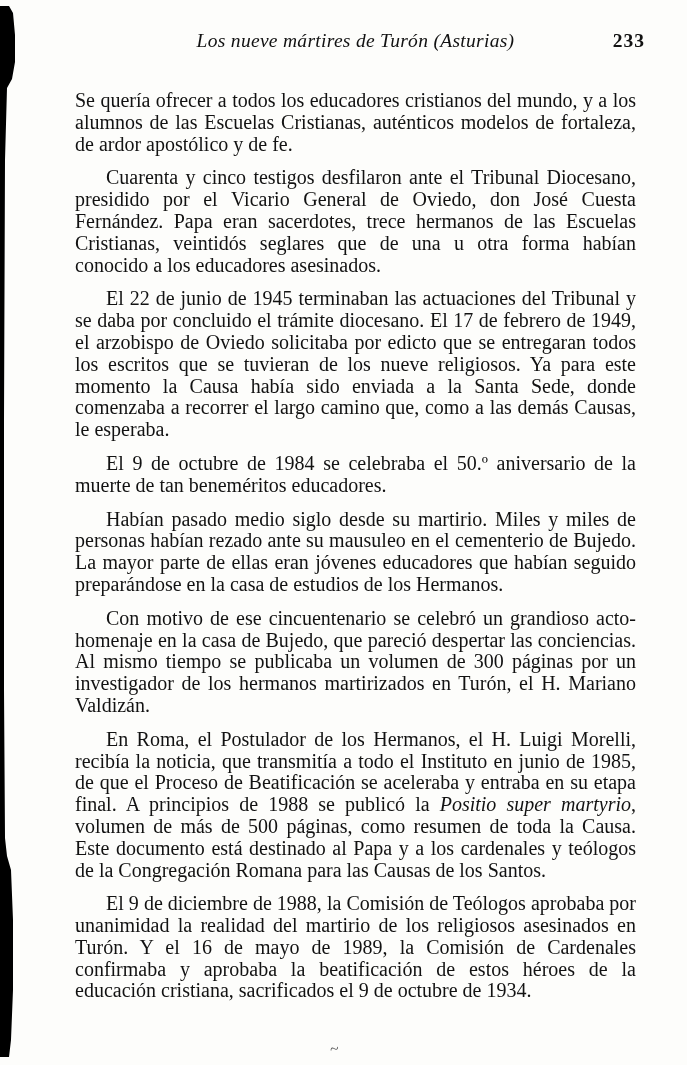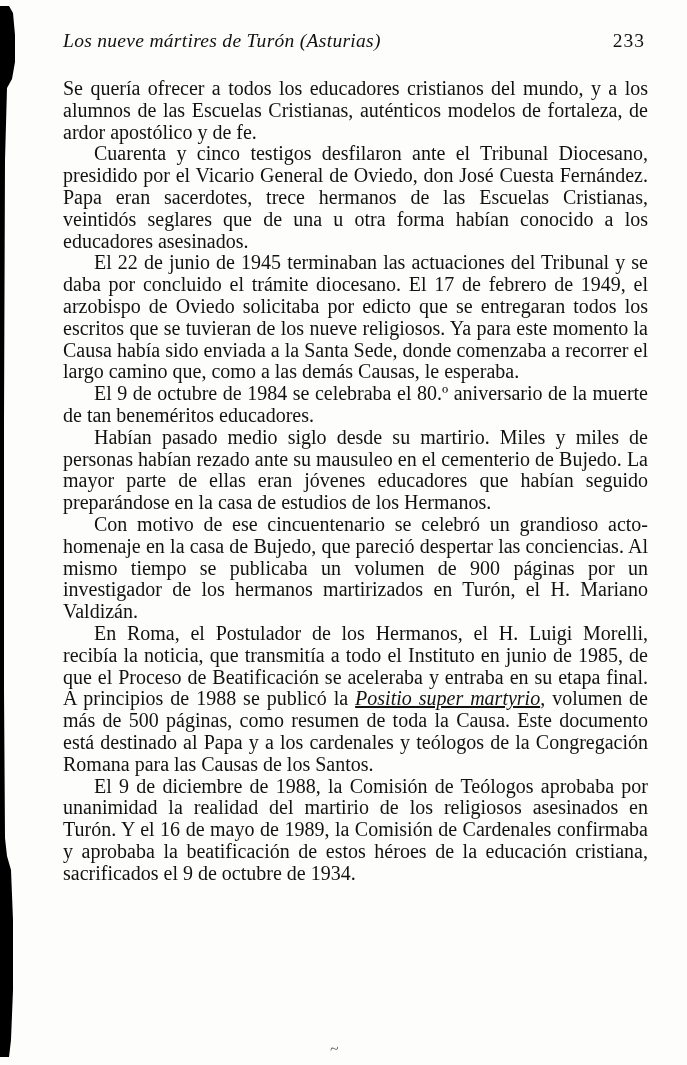--- a/index.html
+++ b/index.html
@@ -20,43 +20,45 @@
   .running-head {
     position: absolute;
     top: 30px;
     left: 63px;
     width: 585px;
     height: 26px;
     font-size: 19.5px;
   }
   .rh-title {
     display: block;
+    text-align: center;
     font-style: italic;
     letter-spacing: 0.3px;
   }
   .rh-num {
     position: absolute;
     right: 3px;
     top: 0;
     font-style: normal;
     letter-spacing: 1px;
+    font-weight: bold;
   }
   .body-text {
     position: absolute;
     left: 63px;
     top: 78px;
     width: 585px;
     font-size: 20px;
     line-height: 21.8px;
     text-align: justify;
     text-justify: inter-word;
   }
-  .body-text p { margin: 0; padding: 0; }
+  .body-text p { margin: 12px; padding: 0; }
   .body-text p.indent { text-indent: 31px; }
-  .seg-italic { font-style: italic; text-decoration: underline; }
+  .seg-italic { font-style: italic; }
   .stray-mark {
     position: absolute;
     left: 330px;
     top: 1040px;
     font-size: 16px;
     color: #555555;
     transform: rotate(-8deg);
   }
 </style>
 </head>
@@ -70,22 +72,22 @@
 
   <div class="running-head">
     <span class="rh-title">Los nueve mártires de Turón (Asturias)</span>
     <span class="rh-num">233</span>
   </div>
 
   <div class="body-text">
       <p><span>Se quería ofrecer a todos los educadores cristianos del mundo, y a los alumnos de las Escuelas Cristianas, auténticos modelos de fortaleza, de ardor apostólico y de fe.</span></p>
       <p class="indent"><span>Cuarenta y cinco testigos desfilaron ante el Tribunal Diocesano, presidido por el Vicario General de Oviedo, don José Cuesta Fernández. Papa eran sacerdotes, trece hermanos de las Escuelas Cristianas, veintidós seglares que de una u otra forma habían conocido a los educadores asesinados.</span></p>
       <p class="indent"><span>El 22 de junio de 1945 terminaban las actuaciones del Tribunal y se daba por concluido el trámite diocesano. El 17 de febrero de 1949, el arzobispo de Oviedo solicitaba por edicto que se entregaran todos los escritos que se tuvieran de los nueve religiosos. Ya para este momento la Causa había sido enviada a la Santa Sede, donde comenzaba a recorrer el largo camino que, como a las demás Causas, le esperaba.</span></p>
-      <p class="indent"><span>El 9 de octubre de 1984 se celebraba el 80.º aniversario de la muerte de tan beneméritos educadores.</span></p>
+      <p class="indent"><span>El 9 de octubre de 1984 se celebraba el 50.º aniversario de la muerte de tan beneméritos educadores.</span></p>
       <p class="indent"><span>Habían pasado medio siglo desde su martirio. Miles y miles de personas habían rezado ante su mausuleo en el cementerio de Bujedo. La mayor parte de ellas eran jóvenes educadores que habían seguido preparándose en la casa de estudios de los Hermanos.</span></p>
-      <p class="indent"><span>Con motivo de ese cincuentenario se celebró un grandioso acto-homenaje en la casa de Bujedo, que pareció despertar las conciencias. Al mismo tiempo se publicaba un volumen de 900 páginas por un investigador de los hermanos martirizados en Turón, el H. Mariano Valdizán.</span></p>
+      <p class="indent"><span>Con motivo de ese cincuentenario se celebró un grandioso acto-homenaje en la casa de Bujedo, que pareció despertar las conciencias. Al mismo tiempo se publicaba un volumen de 300 páginas por un investigador de los hermanos martirizados en Turón, el H. Mariano Valdizán.</span></p>
       <p class="indent"><span>En Roma, el Postulador de los Hermanos, el H. Luigi Morelli, recibía la noticia, que transmitía a todo el Instituto en junio de 1985, de que el Proceso de Beatificación se aceleraba y entraba en su etapa final. A principios de 1988 se publicó la </span><span class="seg-italic">Positio super martyrio</span><span>, volumen de más de 500 páginas, como resumen de toda la Causa. Este documento está destinado al Papa y a los cardenales y teólogos de la Congregación Romana para las Causas de los Santos.</span></p>
       <p class="indent"><span>El 9 de diciembre de 1988, la Comisión de Teólogos aprobaba por unanimidad la realidad del martirio de los religiosos asesinados en Turón. Y el 16 de mayo de 1989, la Comisión de Cardenales confirmaba y aprobaba la beatificación de estos héroes de la educación cristiana, sacrificados el 9 de octubre de 1934.</span></p>
     </div>
 
   <div class="stray-mark">~</div>
 
 </div>
 
 </body></html>

